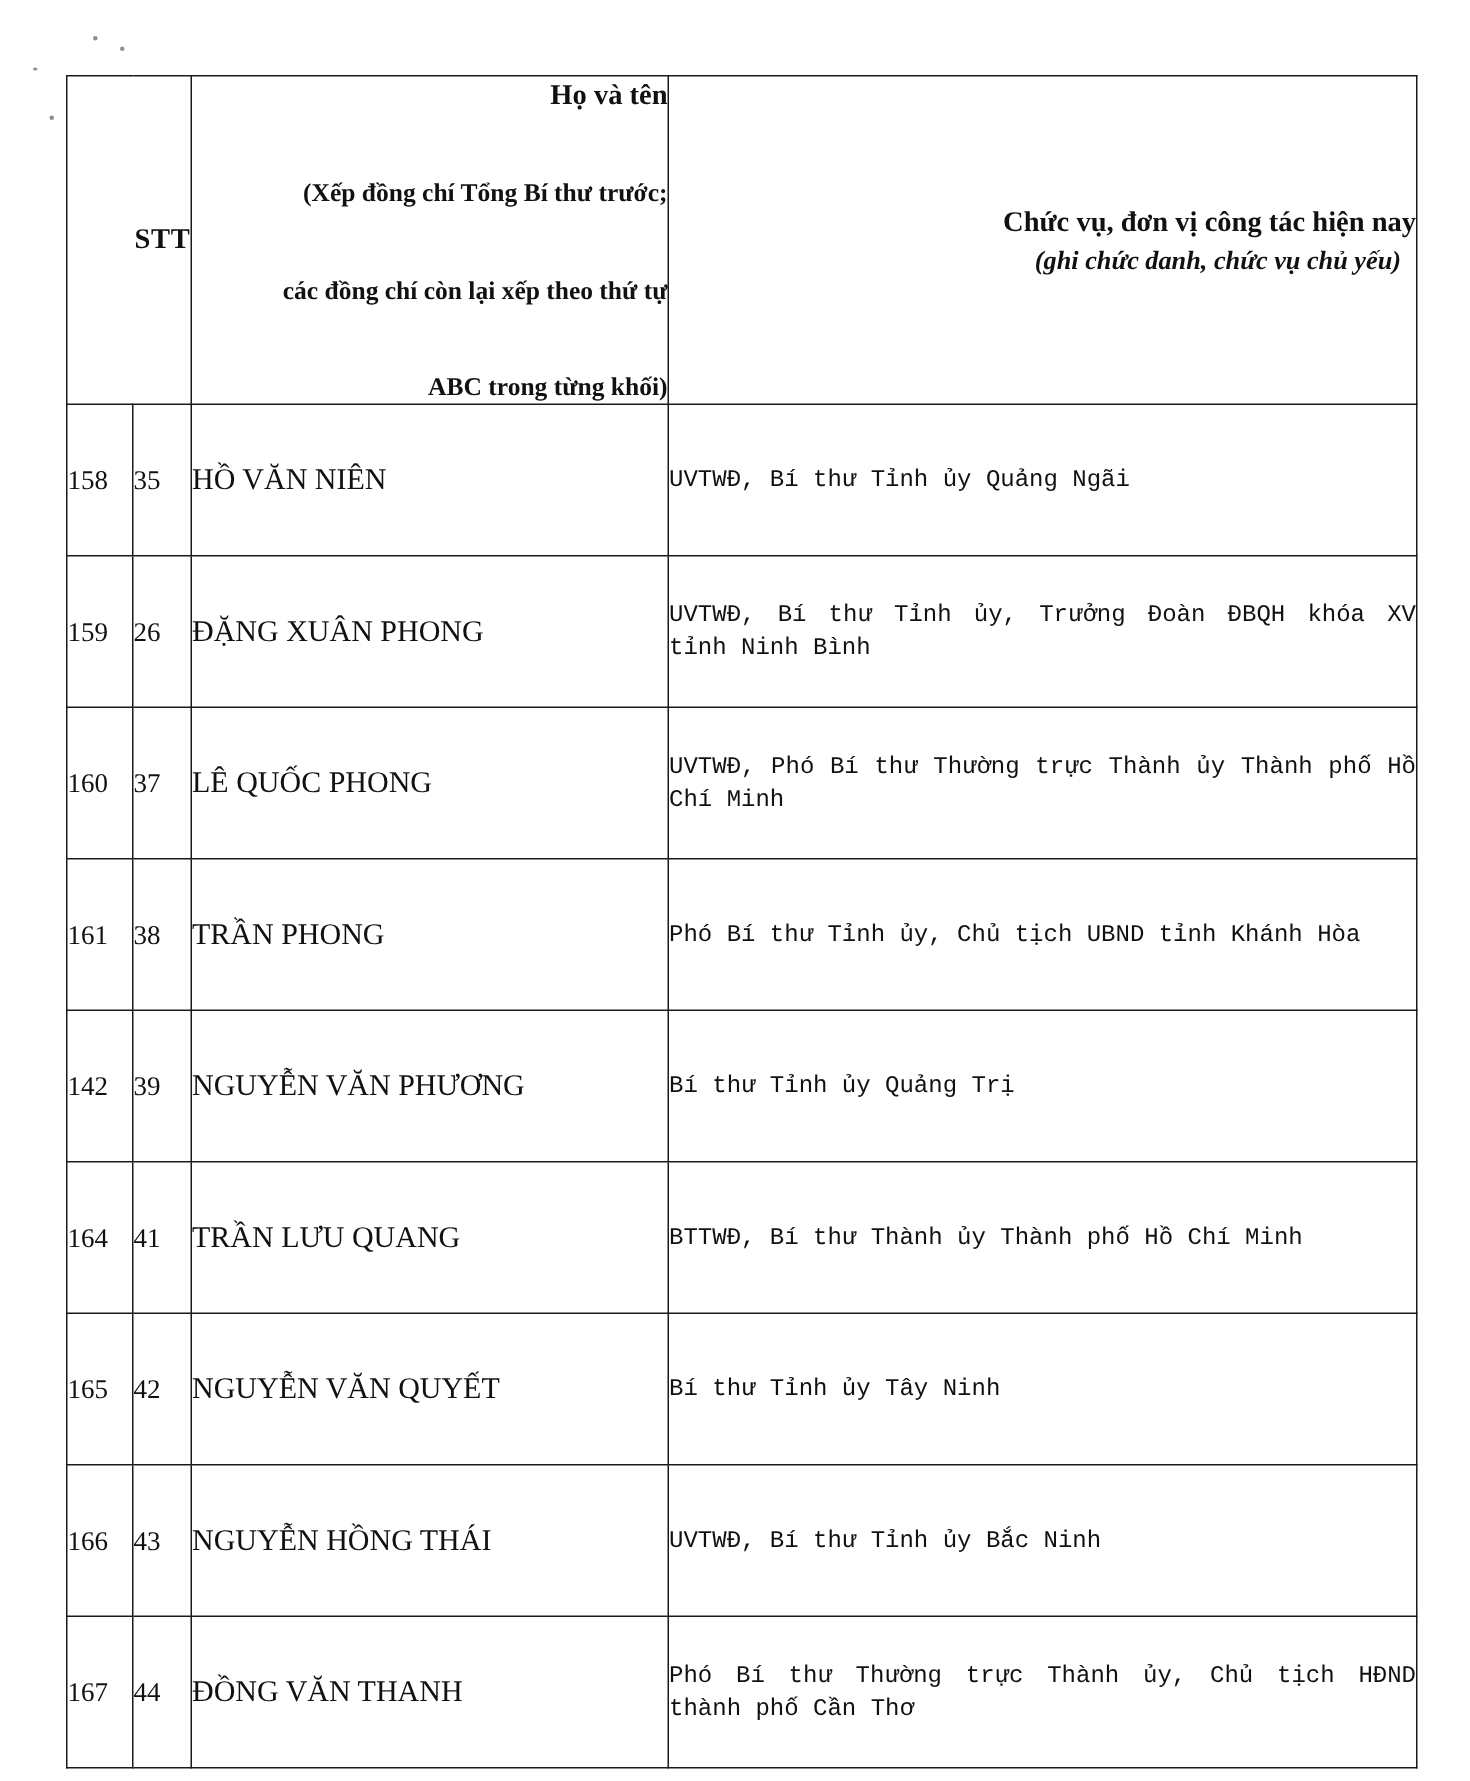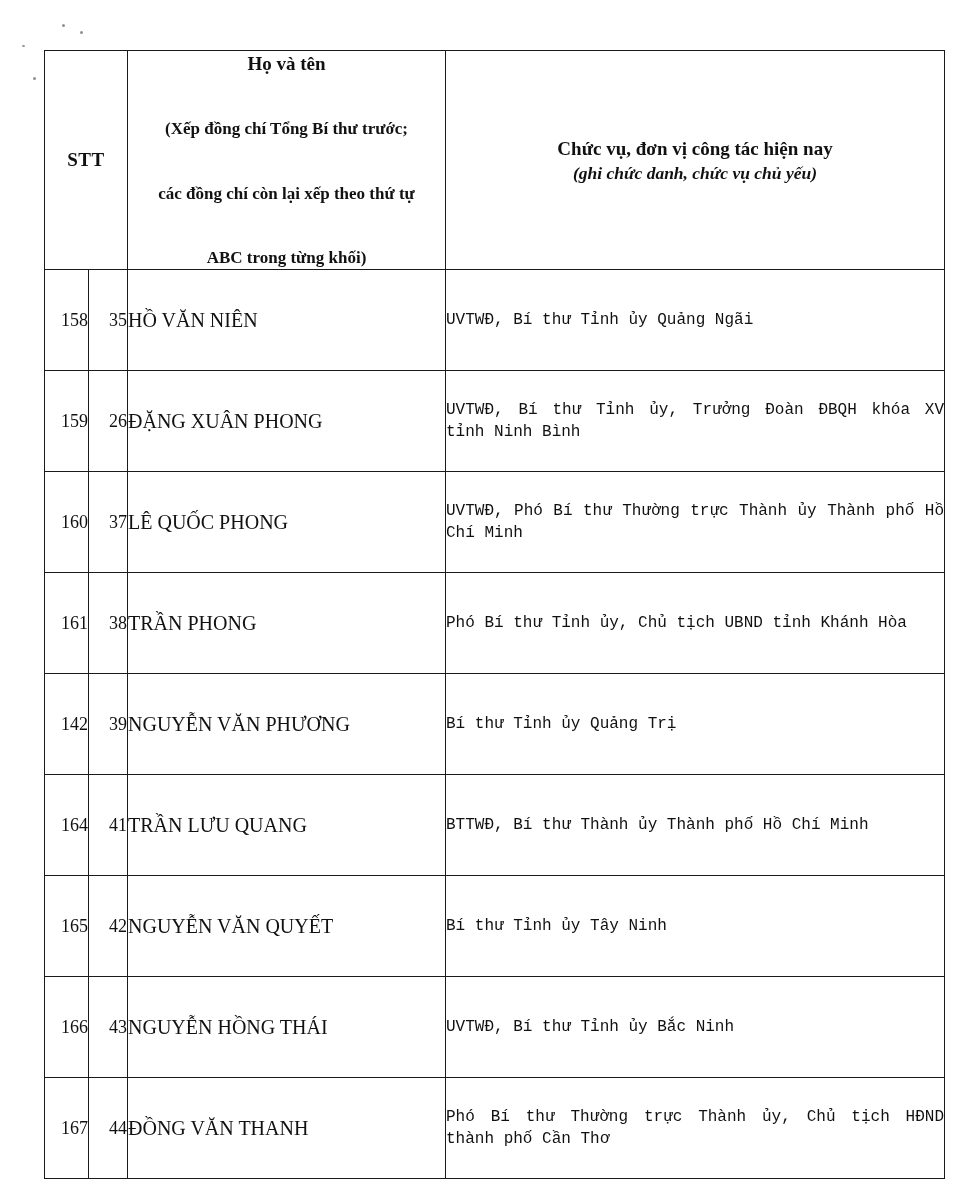--- a/index.html
+++ b/index.html
@@ -49,21 +49,21 @@
 
   
   col.c-stt-a { width: 44px; }
   col.c-stt-b { width: 39px; }
   col.c-name  { width: 318px; }
   col.c-pos   { width: 499px; }
 
   
   .hdr-cell {
     height: 160px;
-    text-align: center;
+    text-align: right;
     vertical-align: middle;
   }
   .hdr-stt {
     font-weight: bold;
     font-size: 19px;
     letter-spacing: .5px;
     margin-left: 20px;
   }
   .hdr-main-title {
     font-weight: bold;
@@ -79,21 +79,21 @@
   .hdr-sub-narrow {
     font-size: 17px;
     line-height: 1.38;
     margin-top: 41px;
   }
 
   
   tr.data-row td { height: 100px; }
 
   .cell-num {
-    text-align: right;
+    text-align: left;
     font-size: 18px;
   }
   .cell-name {
     font-size: 20px;
     padding-left: 7px;
     line-height: 1.3;
   }
   .cell-pos {
     font-size: 16px;
     padding-left: 9px;

